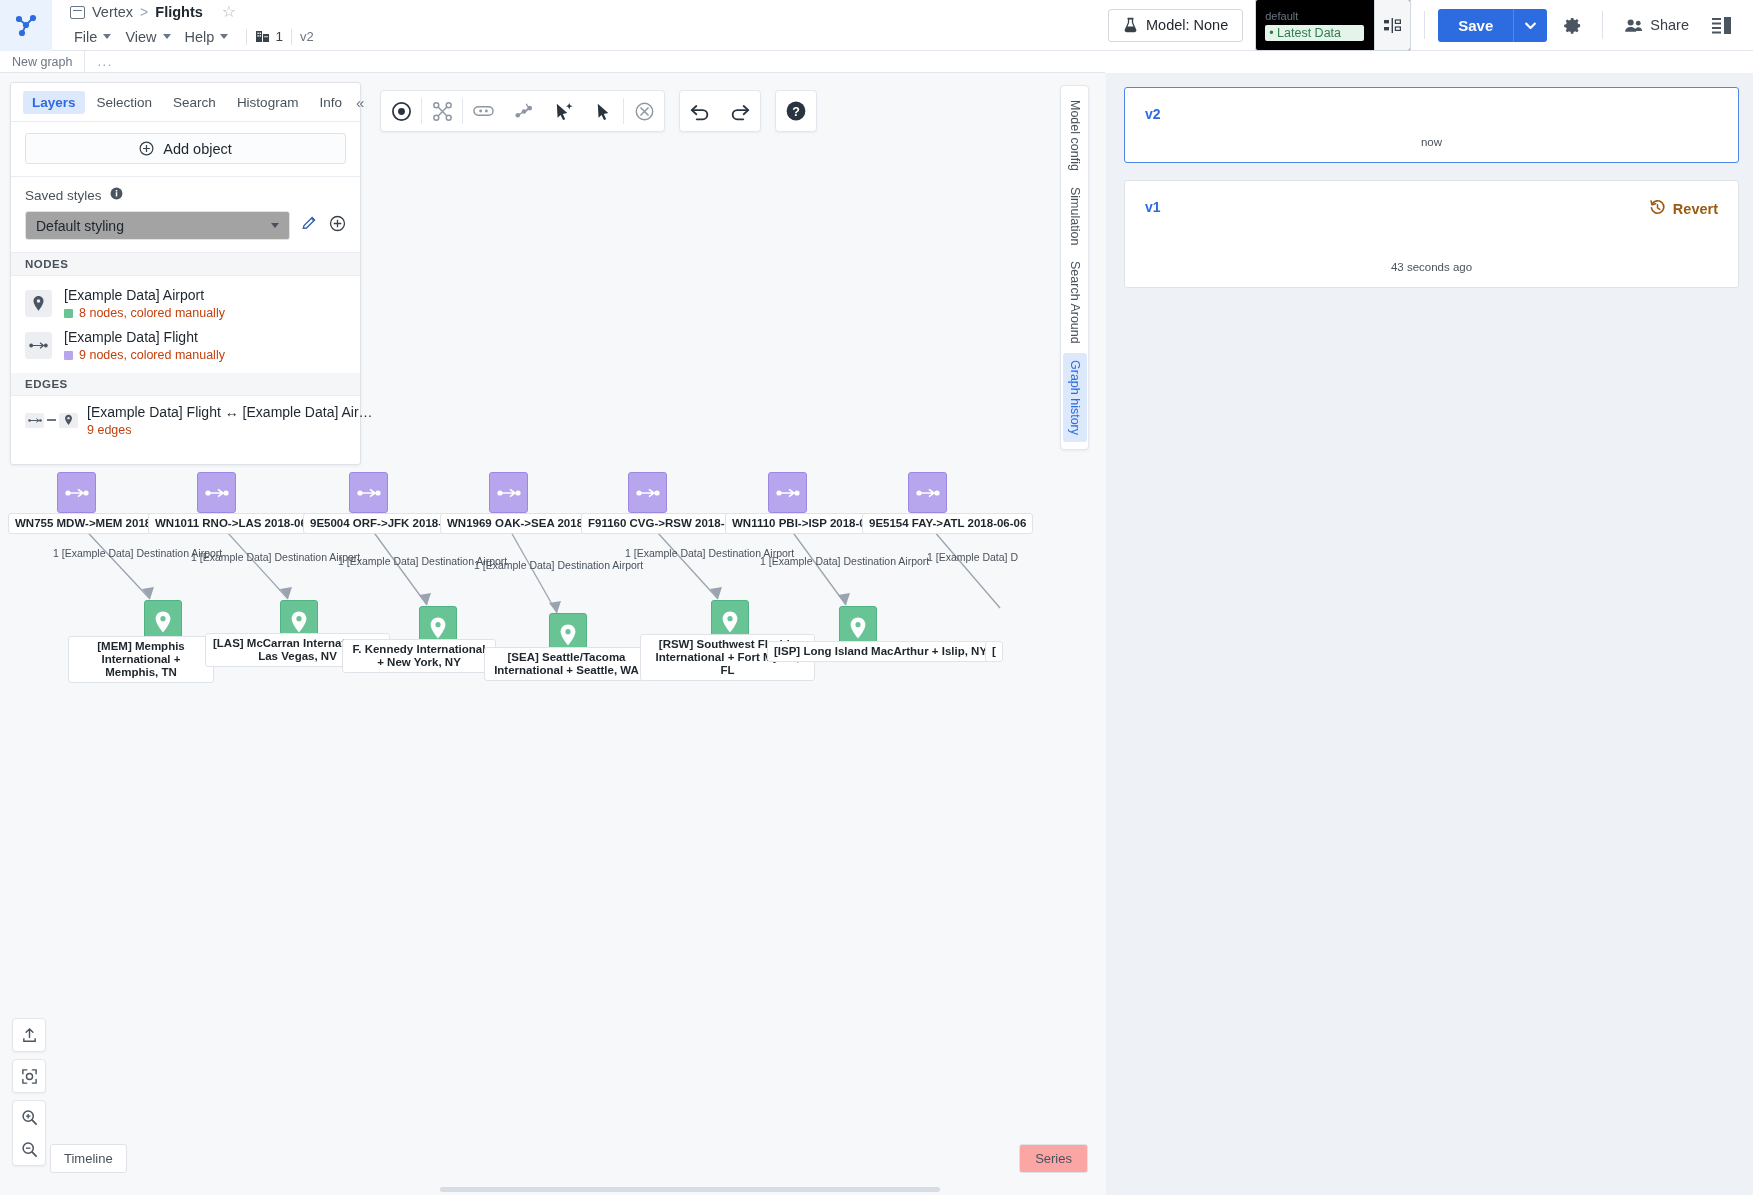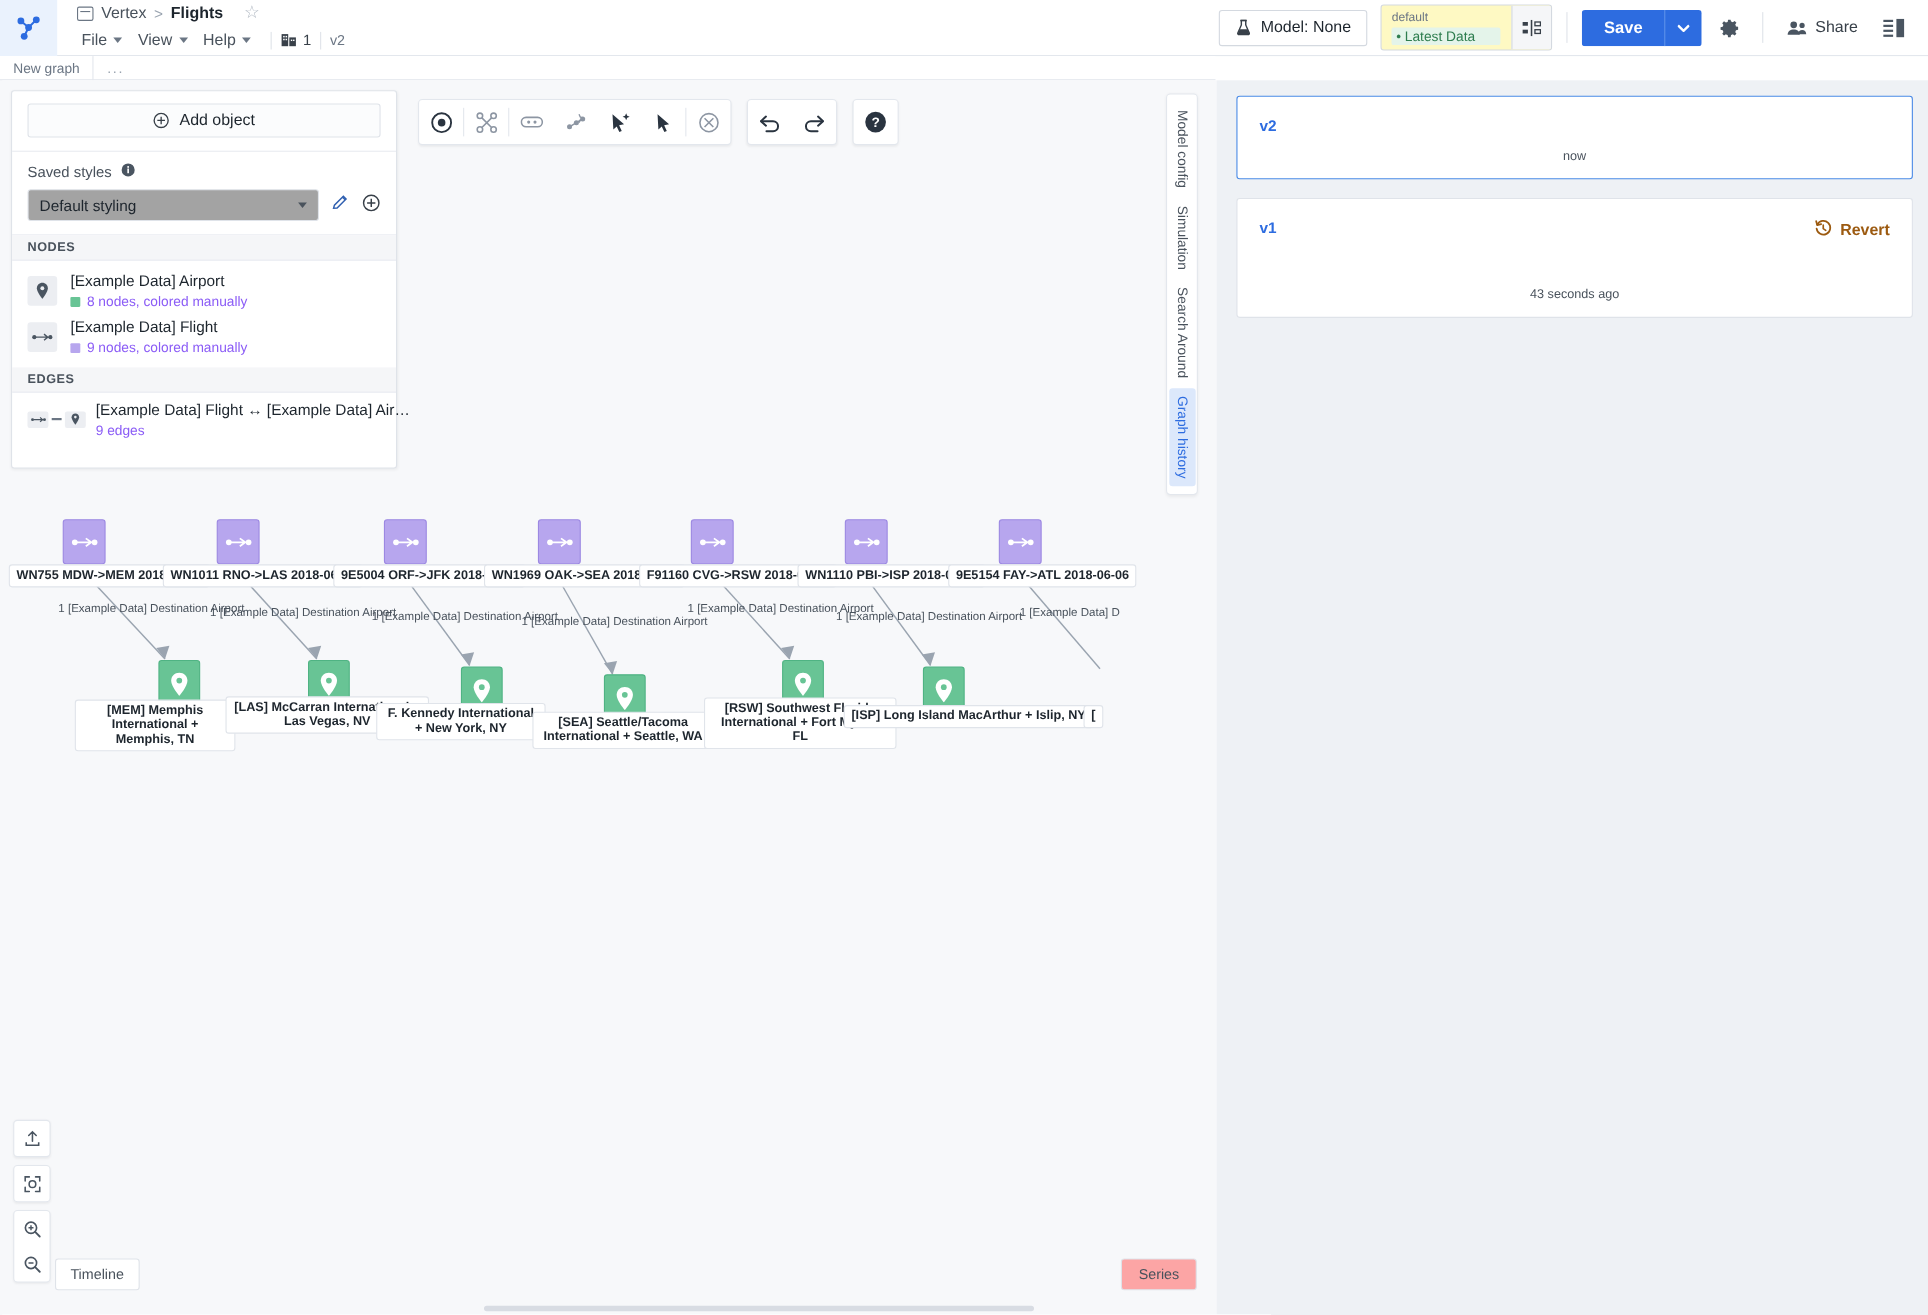--- a/index.html
+++ b/index.html
@@ -39,21 +39,21 @@
   .ds-badge { display:flex; align-items:center; gap:5px; font-size: 13.5px; color:#384049; }
   .ds-badge svg { display:block; }
   .vlabel { font-size: 13px; color:#6b7684; }
 
   .topright { margin-left: auto; display:flex; align-items:center; gap: 0; padding-right: 14px; }
   .model-btn {
     display:flex; align-items:center; gap:8px;
     border:1px solid #d4d9e0; border-radius:3px; background:#fff;
     height: 33px; padding: 0 14px; font-size: 14.5px; color:#1d252d; cursor:pointer;
   }
-  .ds-group { display:flex; align-items:stretch; border:1px solid #d4d9e0; border-radius:3px; margin-left:12px; height:42px; overflow:hidden; background:#fef9c3;}
+  .ds-group { display:flex; align-items:stretch; border:1px solid #d4d9e0; border-radius:3px; margin-left:12px; height:52px; overflow:hidden; background:#000000;}
   .ds-main { padding: 3px 10px 3px 9px; display:flex; flex-direction:column; justify-content:center; min-width:118px;}
   .ds-name { font-size: 11px; color:#6b7684; line-height:13px;}
   .ds-latest { font-size: 12.5px; color:#2e7d4f; background:#e4f4ea; border-radius:2px; padding:1px 4px; margin-top:2px; display:inline-block; }
   .ds-btn { width:36px; border-left:1px solid #d4d9e0; background:#f5f6f8; display:flex;align-items:center;justify-content:center; cursor:pointer;}
   .divider-tall { width:1px; height:28px; background:#dfe3e9; margin: 0 13px; }
   .save-group { display:flex; height:33px; border-radius:3px; overflow:hidden; }
   .save-btn { background:#2d6ce0; color:#fff; font-size:15px; font-weight:bold; padding: 0 20px; display:flex;align-items:center; cursor:pointer;}
   .save-caret { background:#2d6ce0; width:34px; display:flex;align-items:center;justify-content:center; border-left:1px solid #5189e8; cursor:pointer;}
   .icon-btn-top { width:34px;height:34px; display:flex;align-items:center;justify-content:center; cursor:pointer; margin-left: 8px;}
   .share-btn { display:flex;align-items:center;gap:7px; font-size:14.5px; color:#384049; padding: 0 8px; cursor:pointer; }
@@ -94,21 +94,21 @@
   .ss-select {
     flex:1; height:29px; border:1px solid #dfe3e9; border-radius:3px; background:#a3a3a3;
     display:flex;align-items:center; padding: 0 10px; font-size:14px; color:#1d252d; cursor:pointer;
   }
   .ss-select .caret { margin-left:auto; border-top-color:#49525c; }
   .section-head { background:#f5f6f8; border-bottom:1px solid #e9ecf1; padding: 5px 14px; font-size:11.5px; font-weight:bold; letter-spacing:.5px; color:#49525c;}
   .layer-list { padding: 6px 0 7px; }
   .layer-row { display:flex; align-items:center; gap:12px; padding: 4px 14px; cursor:pointer;}
   .layer-chip { width:27px;height:27px; background:#eceef2; border-radius:3px; display:flex;align-items:center;justify-content:center; flex:0 0 auto;}
   .layer-title { font-size:14px; color:#1d252d; line-height:17px; white-space:nowrap; overflow:hidden; text-overflow:ellipsis;}
-  .layer-sub { display:flex;align-items:center;gap:6px; font-size:12.5px; color:#8b5cf6; margin-top:2px;}
+  .layer-sub { display:flex;align-items:center;gap:6px; font-size:12.5px; color:#c2410c; margin-top:2px;}
   .swatch { width:9px;height:9px; border-radius:1px; display:inline-block;}
   .edge-row { display:flex; align-items:center; gap:9px; padding: 7px 14px 27px;}
   .edge-icons { display:flex;align-items:center;gap:3px; flex:0 0 auto;}
   .edge-mini { width:19px;height:15px; background:#eceef2; border-radius:2px; display:flex;align-items:center;justify-content:center;}
   .edge-dash { width:9px;height:1.5px;background:#6b7684;}
 
   
   .ctoolbar { position:absolute; left:380px; top:17px; display:flex; align-items:center; gap:14px;}
   .tgroup { background:#fff; border:1px solid #e3e7ed; border-radius:4px; box-shadow:0 1px 2px rgba(0,0,0,.05); display:flex;align-items:center; height:42px;}
   .tbtn { width:40px;height:42px; display:flex;align-items:center;justify-content:center; cursor:pointer;}
@@ -433,20 +433,28 @@
       <div class="nlabel wrap" style="left:68px;top:563px;width:146px">[MEM] Memphis International + Memphis, TN</div>
       <div class="nlabel wrap" style="left:205px;top:560px;width:185px">[LAS] McCarran International + Las Vegas, NV</div>
       <div class="nlabel wrap" style="left:342px;top:566px;width:154px">F. Kennedy International + New York, NY</div>
       <div class="nlabel wrap" style="left:484px;top:574px;width:165px">[SEA] Seattle/Tacoma International + Seattle, WA</div>
       <div class="nlabel wrap" style="left:640px;top:561px;width:175px">[RSW] Southwest Florida International + Fort Myers, FL</div>
       <div class="nlabel" style="left:767px;top:568px">[ISP] Long Island MacArthur + Islip, NY</div>
       <div class="nlabel" style="left:985px;top:568px">[</div>
     </div>
 
     <div class="lpanel">
+      <div class="lp-tabs">
+        <div class="lp-tab sel">Layers</div>
+        <div class="lp-tab">Selection</div>
+        <div class="lp-tab">Search</div>
+        <div class="lp-tab">Histogram</div>
+        <div class="lp-tab">Info</div>
+        <div class="lp-collapse">«</div>
+      </div>
 
       <div class="lp-addrow">
         <div class="add-object">
           <svg width="15" height="15" viewBox="0 0 16 16" aria-hidden="true">
               <circle cx="8" cy="8" r="6.8" fill="none" stroke="#384049" stroke-width="1.3"></circle>
               <path d="M8 4.3 v7.4 M4.3 8 h7.4" stroke="#384049" stroke-width="1.3"></path>
             </svg>
           <span>Add object</span>
         </div>
       </div>

